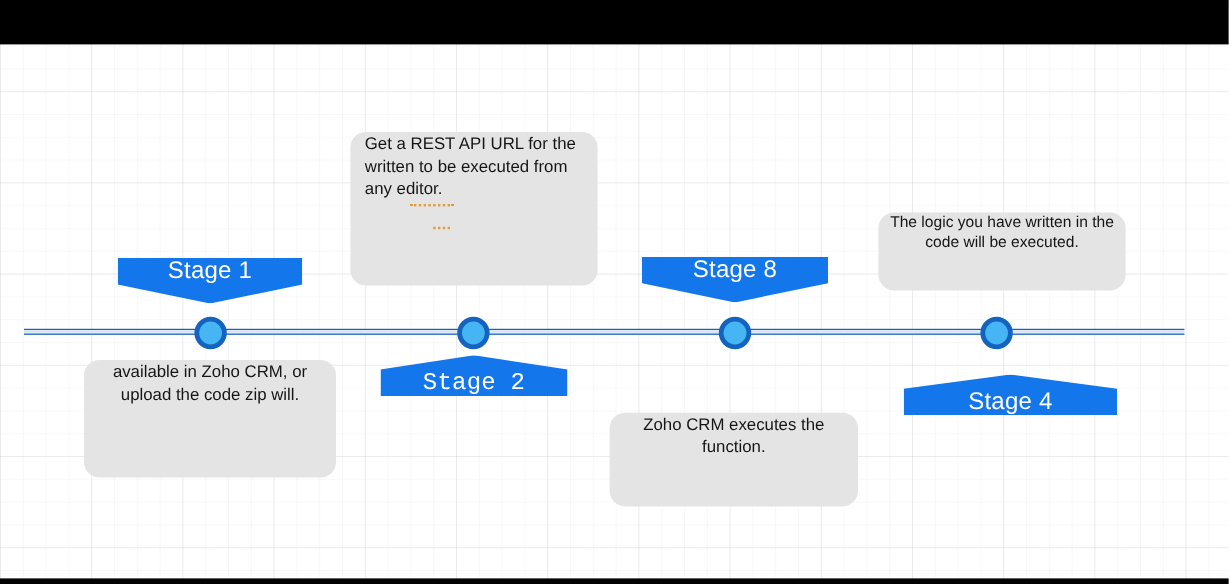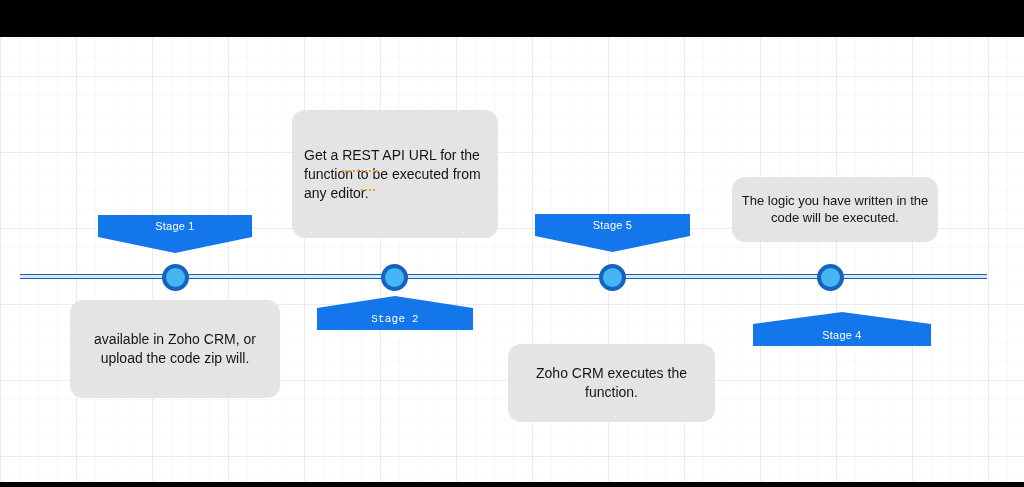--- a/index.html
+++ b/index.html
@@ -38,36 +38,36 @@
   }
 
   .node{
     position:absolute;width:19px;height:19px;border-radius:50%;
     background:var(--node-fill);border:4px solid var(--node-ring);
     top:263.5px;
   }
 
   .banner{
     position:absolute;background:var(--accent-blue);color:var(--banner-text);
-    display:flex;align-items:center;justify-content:center;
-    font-size:11px;letter-spacing:.2px;box-sizing:border-box;
+    display:flex;justify-content:center;
+    font-size:20px;letter-spacing:.2px;box-sizing:border-box;
   }
   .banner.down{
     height:38px;padding-bottom:16px;
     clip-path:polygon(0 0,100% 0,100% 58%,50% 100%,0 58%);
   }
   .banner.up{
     height:34px;padding-top:12px;
     clip-path:polygon(0 35%,50% 0,100% 35%,100% 100%,0 100%);
   }
 
   .desc{
     position:absolute;background:var(--box-bg);border-radius:13px;
     color:var(--text-dark);font-size:14px;line-height:19px;
-    display:flex;flex-direction:column;justify-content:center;align-items:center;
+    display:flex;flex-direction:column;justify-content:flex-start;align-items:center;
     text-align:center;box-sizing:border-box;
   }
   .desc span{display:block;}
   .desc.left{align-items:flex-start;text-align:left;padding-left:12px;padding-right:6px;}
   .desc.small{font-size:13px;line-height:16.5px;}
 
   .squiggle{position:absolute;border-bottom:2px dotted var(--spellcheck);height:0;}
 </style>
 </head>
 <body>
@@ -83,32 +83,32 @@
     <span>Stage 1</span>
   </div>
   <div class="node" style="left:161.5px;"></div>
   <div class="desc" style="left:70px;top:300px;width:210px;height:98px;">
     <span>available in Zoho CRM, or</span>
     <span>upload the code zip will.</span>
   </div>
 
   <div class="desc left" style="left:292px;top:110px;width:206px;height:128px;">
     <span>Get a REST API URL for the</span>
-    <span>function to be executed from</span>
+    <span>written to be executed from</span>
     <span>any editor.</span>
     <i class="squiggle" style="left:50px;top:60px;width:36px;"></i>
     <i class="squiggle" style="left:69px;top:79px;width:14px;"></i>
   </div>
   <div class="node" style="left:380.5px;"></div>
   <div class="banner up" style="left:317px;top:296px;width:156px;font-family:Liberation Mono, monospace;">
     <span>Stage 2</span>
   </div>
 
   <div class="banner down" style="left:535px;top:214px;width:155px;">
-    <span>Stage 5</span>
+    <span>Stage 8</span>
   </div>
   <div class="node" style="left:598.5px;"></div>
   <div class="desc" style="left:508px;top:300px;width:207px;height:78px;margin-top:44px;">
     <span>Zoho CRM executes the</span>
     <span>function.</span>
   </div>
 
   <div class="desc small" style="left:732px;top:177px;width:206px;height:65px;">
     <span>The logic you have written in the</span>
     <span>code will be executed.</span>

